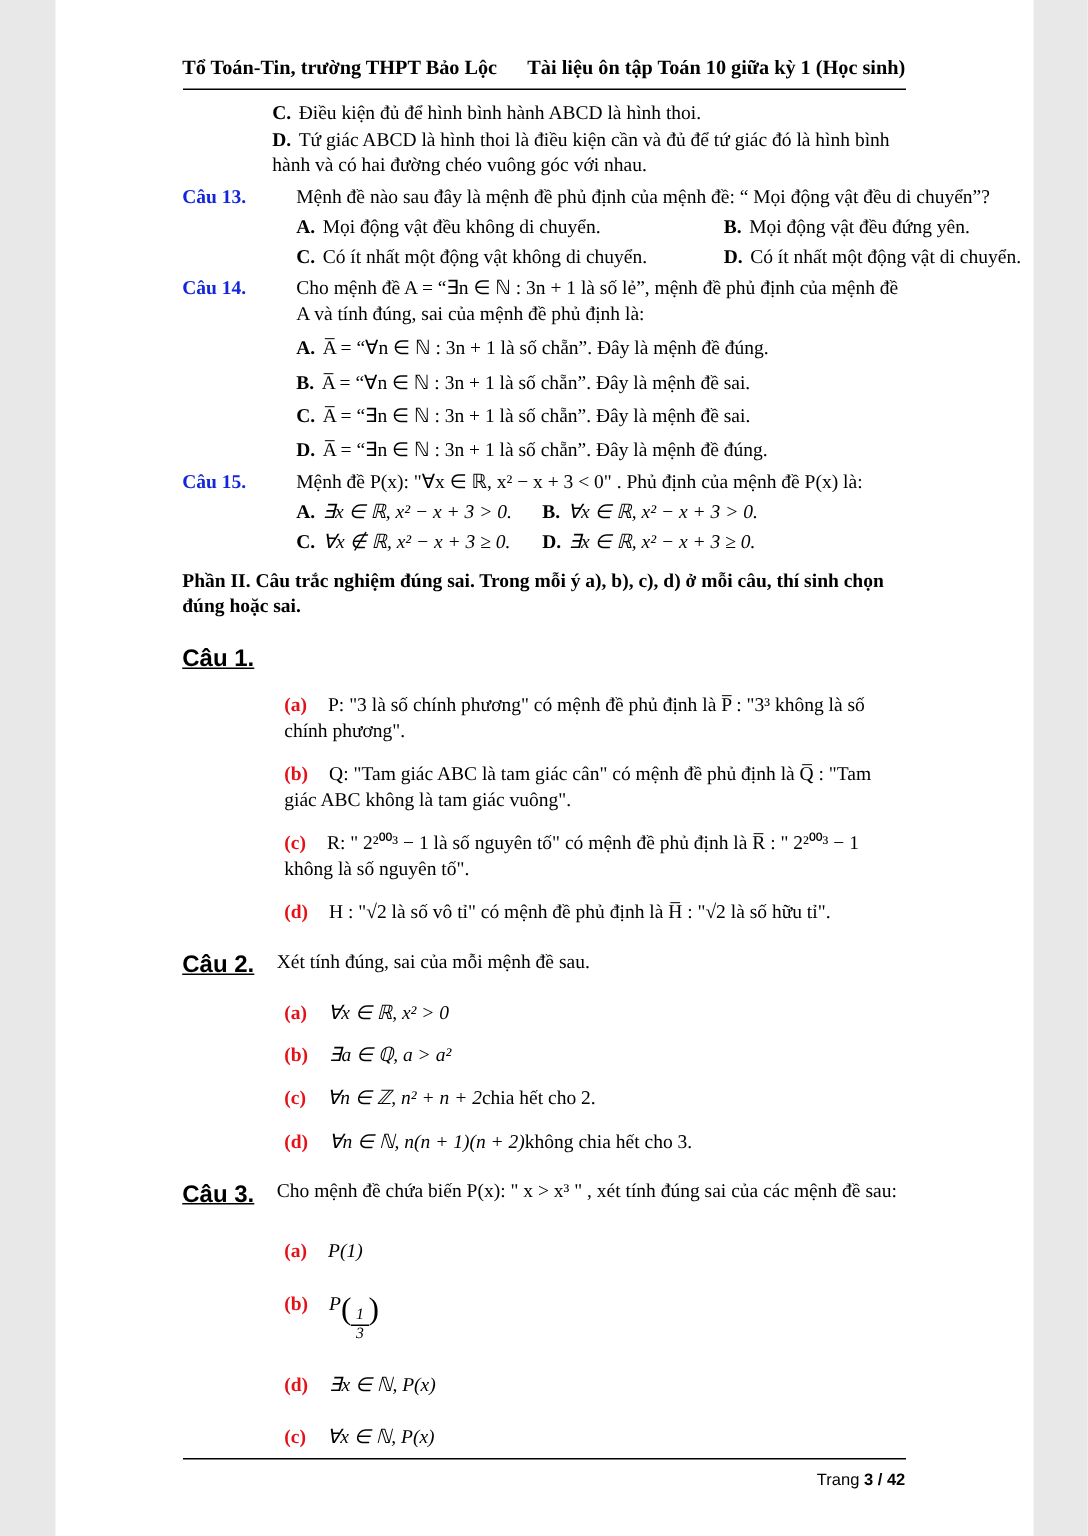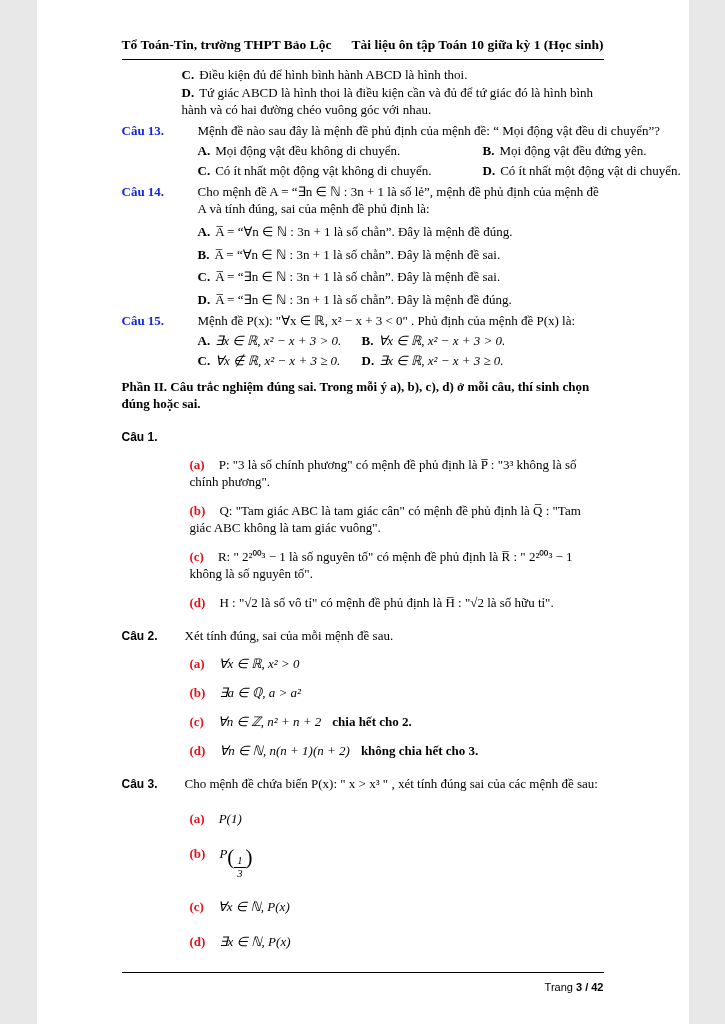--- a/index.html
+++ b/index.html
@@ -31,28 +31,28 @@
   .optrow { display:flex; margin-top:3px; }
   .optrow.tall { margin-top:6px; }
   .optrow.cols-wide > .opt:first-child { flex:0 0 285px; }
   .optrow.cols-narrow > .opt:first-child { flex:0 0 164px; }
   .opt { white-space:nowrap; }
   .math { font-style:italic; }
   
   .p2-heading { margin-top:9px; font-weight:bold; }
   .p2q { margin-top:16px; }
   .p2q-head { display:flex; }
-  .p2q-label { flex:0 0 63px; font-family:"Liberation Sans", sans-serif; font-weight:bold; font-size:12px; padding-top:1px; }
+  .p2q-label { flex:0 0 63px; font-family:"Liberation Sans", sans-serif; font-weight:bold; font-size:16px; padding-top:1px;text-decoration:underline; }
   .p2q-text { flex:1; }
   .p2-items { padding-left:68px; }
   .p2-item { margin-top:12px; }
   .p2-item.roomy { margin-top:18px; }
   .p2-item-label { color:var(--item_red,#e31219); font-weight:bold; display:inline-block; margin-right:14px; }
   .p2-item-text { }
-  .tail { font-style:normal; margin-left:11px;font-weight:bold; }
+  .tail { font-style:normal; margin-left:0; }
   
   .bigparen { font-size:21px; line-height:0.9; vertical-align:-0.3em; display:inline-block; font-style:normal; }
   .frac { display:inline-flex; flex-direction:column; align-items:center; font-size:10.5px; line-height:1.2; vertical-align:-0.55em; font-style:italic; }
   .frac .num { padding:0 3px; }
   .frac .den { border-top:1px solid #000; padding:0 3px; }
   
   .footer { position:absolute; left:85px; right:85px; bottom:30px; }
   .footer-rule { border:none; border-top:1.4px solid #000; }
   .footer-text { margin-top:7px; text-align:right; font-family:"Liberation Sans", sans-serif; font-size:11px; }
   .footer-text .bold { font-weight:bold; }
@@ -162,22 +162,22 @@
         <span class="p2q-text">Cho mệnh đề chứa biến P(x):  " x &gt; x³ " , xét tính đúng sai của các mệnh đề sau:</span>
       </div>
       <div class="p2-items">
         <div class="p2-item roomy"><span class="p2-item-label">(a)</span><span class="p2-item-text math">P(1)</span></div>
         <div class="p2-item roomy">
           <span class="p2-item-label">(b)</span><span class="math">P</span><span class="bigparen">(</span><span class="frac">
               <span class="num">1</span>
               <span class="den">3</span>
             </span><span class="bigparen">)</span>
         </div>
+        <div class="p2-item roomy"><span class="p2-item-label">(d)</span><span class="p2-item-text math">∃x ∈ ℕ, P(x)</span></div>
         <div class="p2-item roomy"><span class="p2-item-label">(c)</span><span class="p2-item-text math">∀x ∈ ℕ, P(x)</span></div>
-        <div class="p2-item roomy"><span class="p2-item-label">(d)</span><span class="p2-item-text math">∃x ∈ ℕ, P(x)</span></div>
       </div>
     </div>
 
   </div>
 
   <div class="footer">
     <hr class="footer-rule">
     <div class="footer-text"><span>Trang</span> <span class="bold">3 / 42</span></div>
   </div>
 

